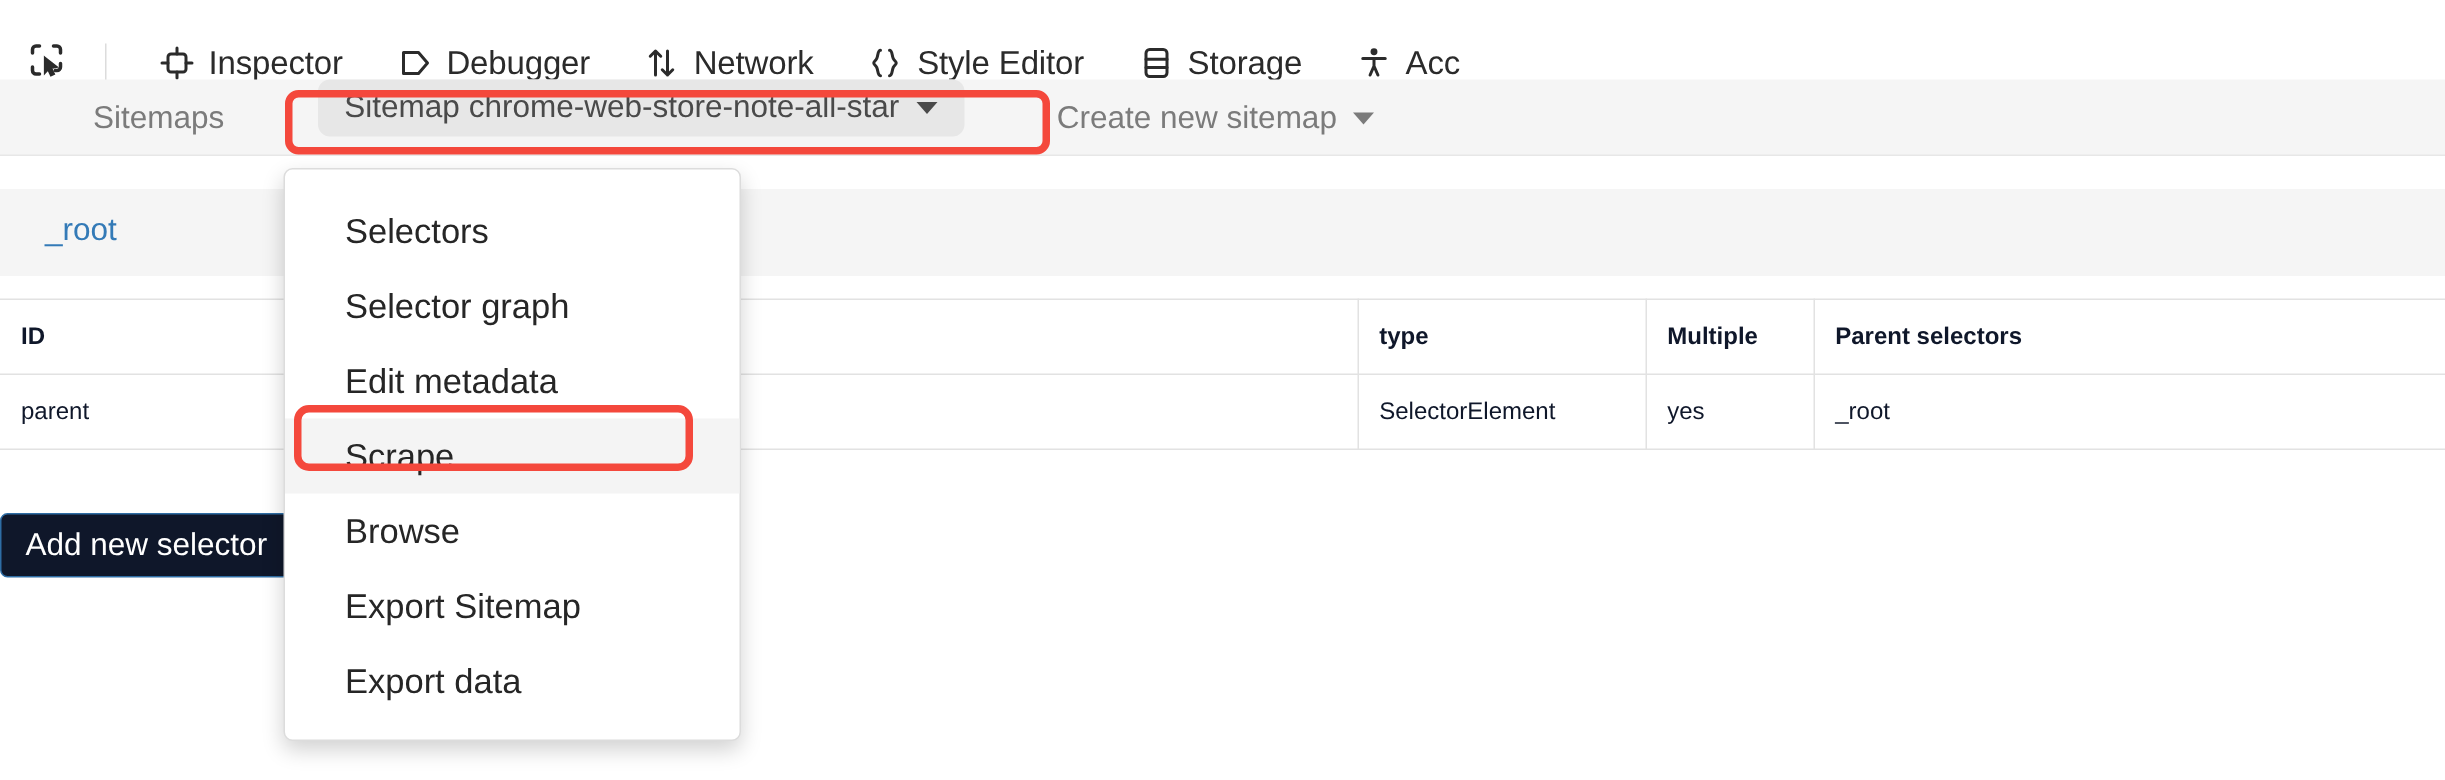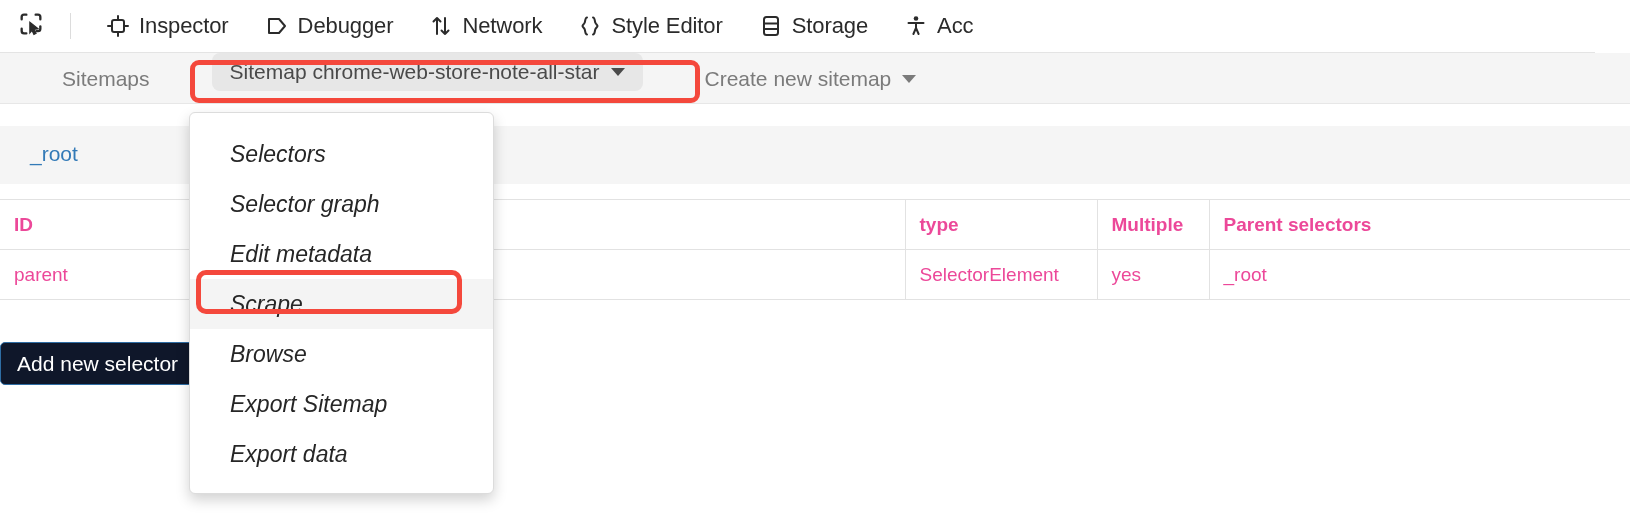--- a/index.html
+++ b/index.html
@@ -6,21 +6,21 @@
   html, body {
     width: 1630px; height: 520px;
     background: #ffffff;
     font-family: "Liberation Sans", sans-serif;
     overflow: hidden;
   }
   #app { position: relative; width: 1630px; height: 520px; background: #ffffff; }
 
   
   .devtools-toolbar {
-    position: absolute; left: 0; top: 0;
+    position: absolute; left: 0; top: 16px;
     width: 1595px; height: 53px;
     background: #ffffff;
     border-bottom: 1px solid #e4e4e4;
     display: flex; align-items: center;
     padding-left: 10px;
     white-space: nowrap;
     overflow: hidden;
     gap: 14px;
   }
   .picker-btn {
@@ -106,22 +106,22 @@
     position: absolute; left: 0; top: 95px;
     width: 1630px;
     border-collapse: collapse;
     table-layout: fixed;
   }
   .sel-table th, .sel-table td {
     border: 1px solid #e2e2e2;
     border-left: none;
     height: 50px;
     padding: 0 14px;
-    font-size: 19px;
-    color: #ec4899;
+    font-size: 16px;
+    color: #0f172a;
     text-align: left;
     vertical-align: middle;
     background: #ffffff;
     overflow: hidden;
     white-space: nowrap;
   }
   .sel-table th { font-weight: bold; }
   .sel-table tr > :first-child { border-left: none; }
   .col-id    { width: 905px; }
   .col-type  { width: 192px; }
@@ -153,21 +153,20 @@
     z-index: 30;
   }
   .menu-item {
     height: 50px;
     display: flex; align-items: center;
     padding-left: 40px;
     font-size: 23px;
     color: #262626;
     cursor: pointer;
     white-space: nowrap;
-    font-style: italic;
   }
   .menu-item.hover { background: #f4f4f4; }
 
   
   .ring-scrape {
     position: absolute;
     left: 196px; top: 270px;
     width: 266px; height: 44px;
     border: 5px solid #f4483c;
     border-radius: 10px;

